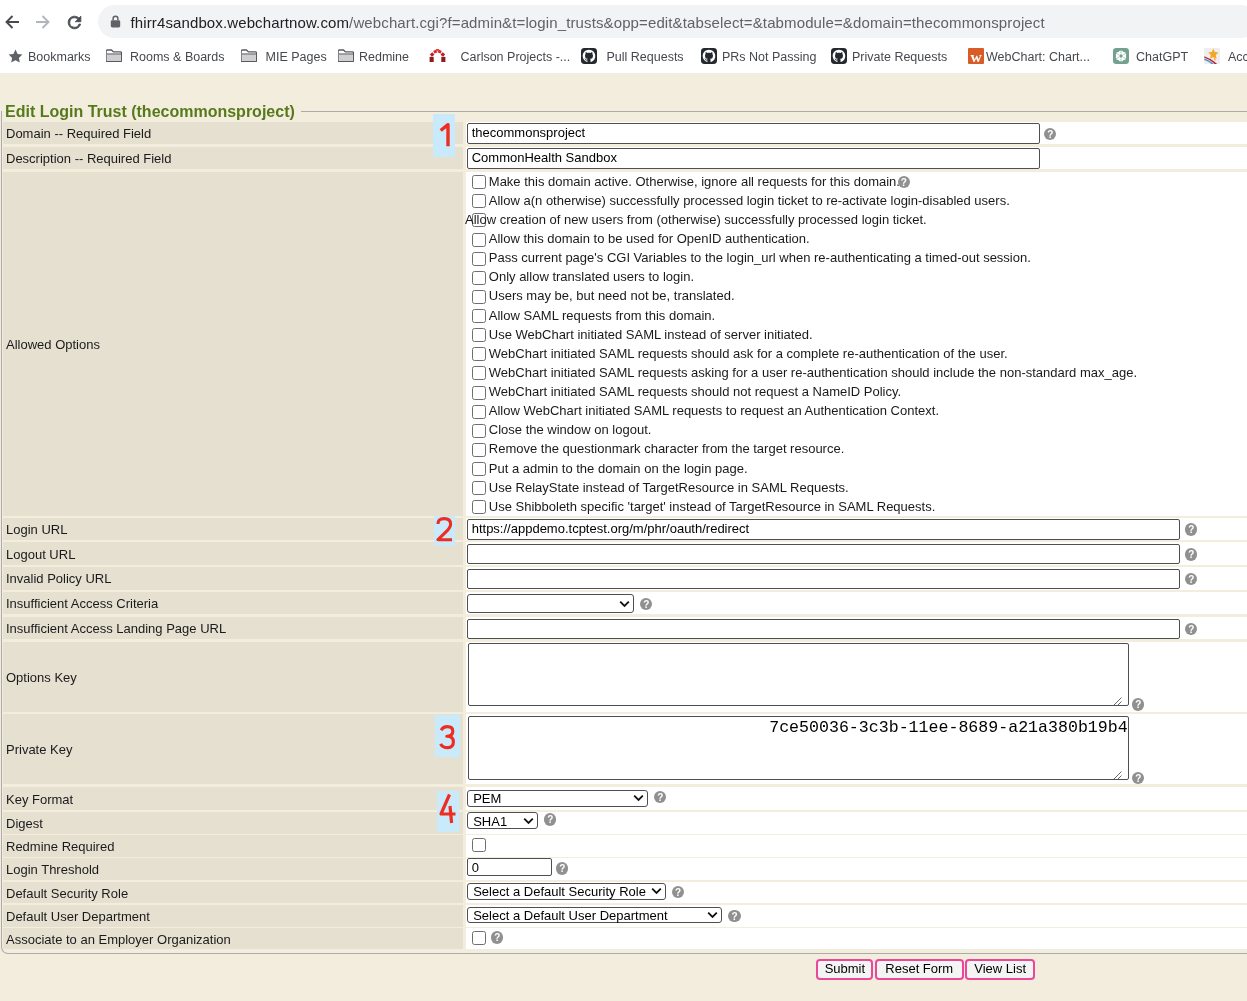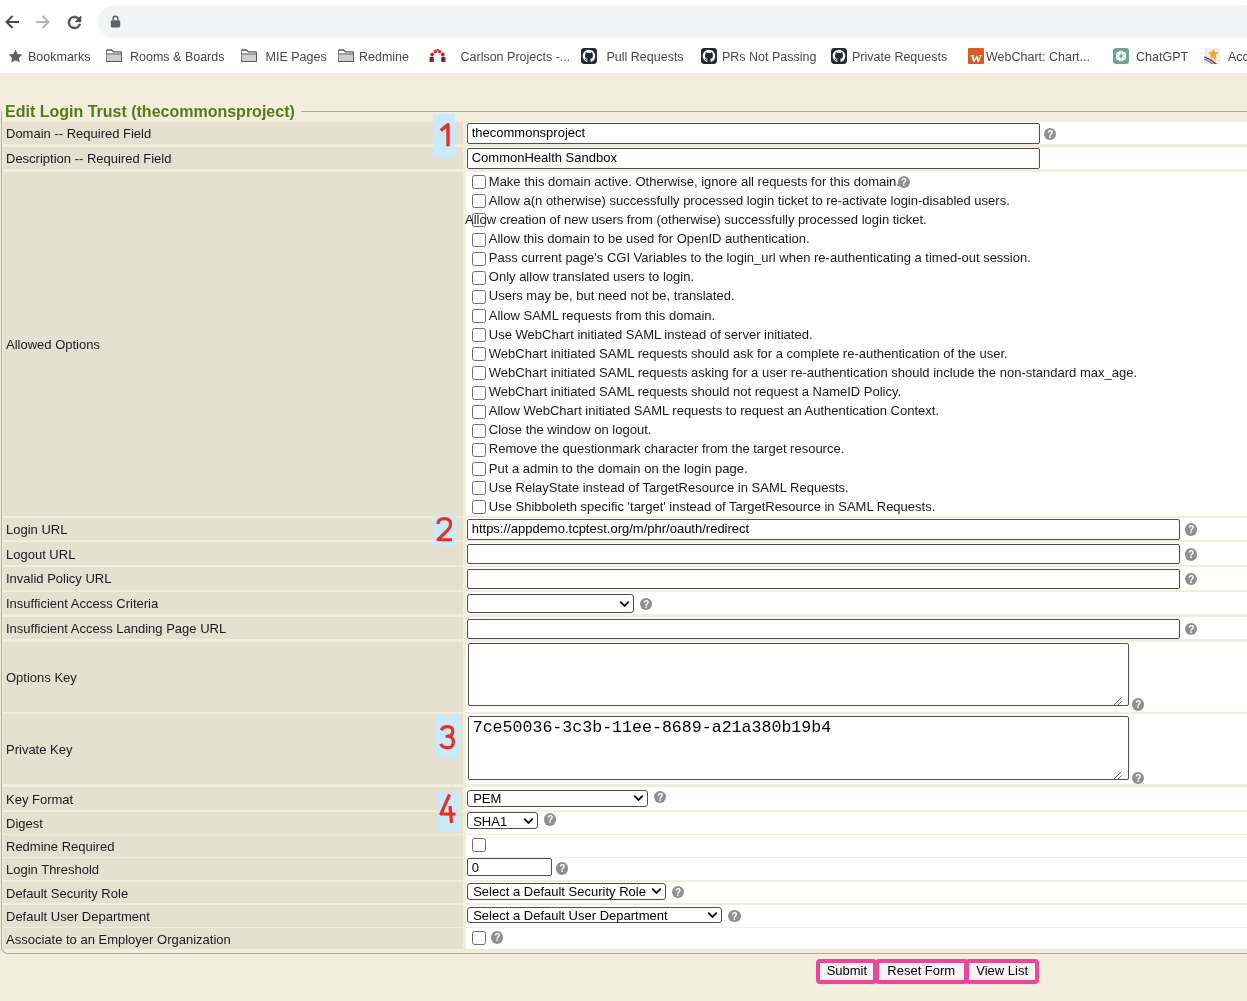--- a/index.html
+++ b/index.html
@@ -22,41 +22,42 @@
   .lbl span{position:absolute;left:3px;top:50%;transform:translateY(-50%);white-space:nowrap}
   .val{position:absolute;left:465.6px;width:781.4px;background:#fff}
   .inp{position:absolute;background:#fff;border:1px solid #4f4f52;border-radius:2px;font-size:13px;color:#000;line-height:18px;padding:0 0 0 3.5px;white-space:nowrap;overflow:hidden}
   .sel{position:absolute;background:#fff;border:1px solid #4f4f52;border-radius:3px;font-size:13px;color:#000}
   .sel span{position:absolute;left:5px;top:50%;transform:translateY(-50%);white-space:nowrap}
   .sel svg{position:absolute;right:3.5px;top:50%;transform:translateY(-50%)}
   .cb{position:absolute;width:12px;height:12px;background:#fff;border:1px solid #6e6e71;border-radius:2.5px}
   .q{position:absolute;width:12.6px;height:12.6px;border-radius:50%;background:#909090;color:#fff;font-weight:bold;font-size:10px;text-align:center;line-height:13px}
   .cblab{position:absolute;font-size:13px;color:#1a1a1c;white-space:nowrap}
   .ann{position:absolute;background:#c9eafa;}
-  .btn{position:absolute;height:16.5px;background:#f4f4f4;border:4px solid #ec4899;border-radius:4px;font-size:13px;color:#000;text-align:center;line-height:16px}
+  .btn{position:absolute;height:16.5px;background:#f4f4f4;border:2px solid #ec4899;border-radius:4px;font-size:13px;color:#000;text-align:center;line-height:16px}
   textarea.ta{position:absolute;margin:0;background:#fff;border:1px solid #4f4f52;border-radius:2px;resize:none;font:16.6px "Liberation Mono",monospace;padding:1px 0 0 4px}
 </style>
 </head>
 <body>
 
 <div id="toolbar">
   <svg class="abs" style="left:3px;top:12.5px" width="18" height="18" viewBox="0 0 18 18">
     <path d="M16 9H3.5M9.5 3L3.5 9l6 6" fill="none" stroke="#48494c" stroke-width="1.9"></path>
   </svg>
   <svg class="abs" style="left:34px;top:12.5px" width="18" height="18" viewBox="0 0 18 18">
     <path d="M2 9h12.5M8.5 3l6 6-6 6" fill="none" stroke="#b2b5ba" stroke-width="1.9"></path>
   </svg>
   <svg class="abs" style="left:65px;top:12.5px" width="19" height="19" viewBox="0 0 24 24">
     <path d="M17.65 6.35A7.95 7.95 0 0 0 12 4a8 8 0 1 0 7.73 10h-2.08A6 6 0 1 1 12 6c1.66 0 3.14.69 4.22 1.78L13 11h7V4z" fill="#494c51" stroke="#494c51" stroke-width="1.1" stroke-linejoin="round"></path>
   </svg>
   <div id="pill"></div>
   <svg class="abs" style="left:110px;top:15px" width="11" height="13" viewBox="0 0 11 13">
     <rect x="0.8" y="5.2" width="9.4" height="7.2" rx="1.4" fill="#5f6368"></rect>
     <path d="M3.1 5.2V3.6a2.4 2.4 0 0 1 4.8 0v1.6" fill="none" stroke="#5f6368" stroke-width="1.5"></path>
   </svg>
+  <div id="urltext">fhirr4sandbox.webchartnow.com<span class="gray">/webchart.cgi?f=admin&amp;t=login_trusts&amp;opp=edit&amp;tabselect=&amp;tabmodule=&amp;domain=thecommonsproject</span></div>
 </div>
 
 <div id="bookbar"></div>
 <svg class="abs" style="left:8px;top:48.7px" width="15" height="15" viewBox="0 0 15 15">
     <path d="M7.5 0.6l2.1 4.4 4.8.6-3.5 3.3.9 4.7-4.3-2.3-4.3 2.3.9-4.7L0.6 5.6l4.8-.6z" fill="#5f6368"></path>
   </svg>
 <div class="bktext" style="left:28px">Bookmarks</div>
 <svg class="abs" style="left:106px;top:48.5px" width="16" height="13" viewBox="0 0 16 13">
     <path d="M1.4 1h4.1l1.9 1.9h6.9c.7 0 1.3.6 1.3 1.3v7.2c0 .7-.6 1.3-1.3 1.3H1.4c-.7 0-1.3-.6-1.3-1.3V2.3C.1 1.6.7 1 1.4 1z" fill="#fff" stroke="#57595d" stroke-width="1.3"></path>
     <path d="M1.1 5.4h13.8v5.8c0 .4-.3.7-.7.7H1.8c-.4 0-.7-.3-.7-.7z" fill="#cfcfd2"></path>
@@ -267,21 +268,21 @@
     <svg width="11" height="7" viewBox="0 0 11 7">
       <path d="M1.2 1.2l4.3 4.3 4.3-4.3" fill="none" stroke="#111" stroke-width="1.8"></path>
     </svg>
   </div>
 <div class="q" style="left:639.9px;top:597.6px">?</div>
 <div class="inp" style="left:467.2px;top:618.5px;width:707.3px;height:18.4px"></div>
 <div class="q" style="left:1184.9px;top:622.5px">?</div>
 
 <textarea class="ta" style="left: 467.7px; top: 642.5px; width: 655px; height: 60px;"></textarea>
 <div class="q" style="left:1131.9px;top:698.2px">?</div>
-<textarea class="ta" style="left: 467.7px; top: 715.6px; width: 655px; height: 61px;">7ce50036-3c3b-11ee-8689-a21a380b19b4</textarea>
+<textarea class="ta" style="left: 467.7px; top: 715.6px; width: 655px; height: 61px; text-align: right;">7ce50036-3c3b-11ee-8689-a21a380b19b4</textarea>
 <div class="q" style="left:1131.9px;top:771.7px">?</div>
 <svg class="abs" style="left:1113px;top:696.5px" width="9" height="9" viewBox="0 0 9 9">
     <path d="M8.5 0.5L0.5 8.5M8.5 4.5L4.5 8.5" stroke="#555" stroke-width="0.9" fill="none"></path>
   </svg>
 <svg class="abs" style="left:1113px;top:770.5px" width="9" height="9" viewBox="0 0 9 9">
     <path d="M8.5 0.5L0.5 8.5M8.5 4.5L4.5 8.5" stroke="#555" stroke-width="0.9" fill="none"></path>
   </svg>
 
 <div class="sel" style="left:467.2px;top:789.6px;width:179.3px;height:15px">
     <span>PEM</span>

